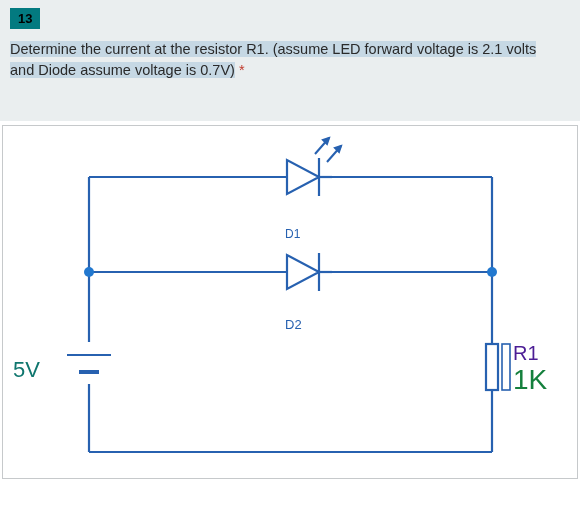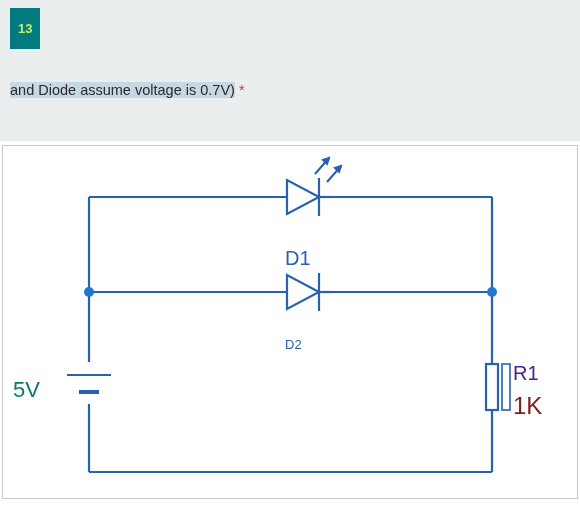--- a/index.html
+++ b/index.html
@@ -9,24 +9,24 @@
     font-family: "Segoe UI", Arial, sans-serif;
     background: #fff;
   }
   .header-area {
     background: #eaeeef;
     padding: 8px 10px 10px 10px;
   }
   .qnum {
     display: inline-block;
     background: #037a80;
-    color: #bef264;
+    color: #000000;
     font-weight: bold;
     font-size: 13px;
-    padding: 13px 8px;
+    padding: 3px 8px;
   }
   .prompt {
     margin-top: 10px;
     font-size: 14.5px;
     line-height: 1.45;
     color: #2a2a2a;
   }
   .prompt .hl {
     background: #c6d8e4;
   }
@@ -53,21 +53,21 @@
     left: 6px;
     top: 225px;
     font-size: 22px;
     color: #0f766e;
     font-family: Arial, sans-serif;
   }
   .d1-label {
     position: absolute;
     left: 278px;
     top: 95px;
-    font-size: 20px;
+    font-size: 12px;
     color: #2761b0;
     font-family: Arial, sans-serif;
   }
   .d2-label {
     position: absolute;
     left: 278px;
     top: 185px;
     font-size: 13px;
     color: #2761b0;
     font-family: Arial, sans-serif;
@@ -76,33 +76,33 @@
     position: absolute;
     left: 506px;
     top: 210px;
     font-size: 20px;
     color: #4c1d95;
     font-family: Arial, sans-serif;
   }
   .r-value {
     position: absolute;
     left: 506px;
-    top: 240px;
-    font-size: 24px;
-    color: #7f1d1d;
+    top: 232px;
+    font-size: 28px;
+    color: #15803d;
     font-family: Arial, sans-serif;
   }
 </style>
 </head>
 <body>
 
 <div class="header-area">
   <span class="qnum">13</span>
   <div class="prompt">
-    <br>
+    <span class="hl">Determine the current at the resistor R1. (assume LED forward voltage is 2.1 volts</span><br>
     <span class="hl">and Diode assume voltage is 0.7V)</span>
     <span class="req">*</span>
   </div>
 </div>
 <div class="strip"></div>
 
 <div class="circuit-wrap">
   <div class="circuit">
     <svg width="560" height="340">
 

